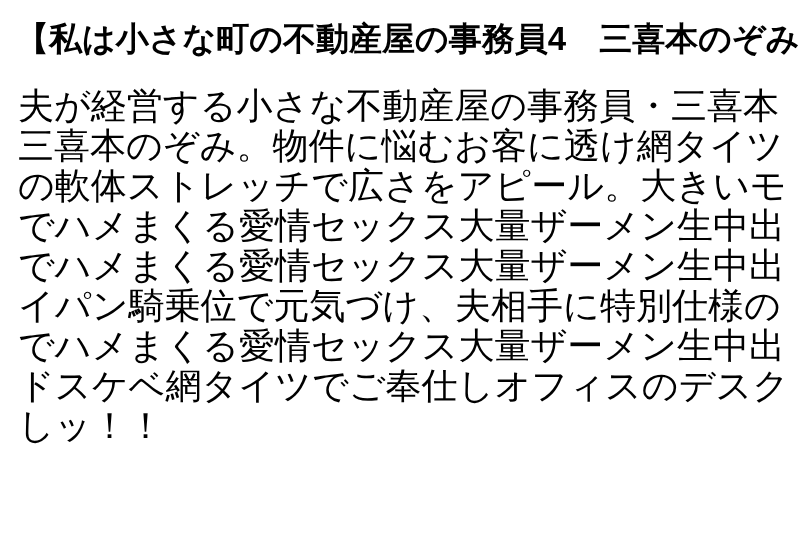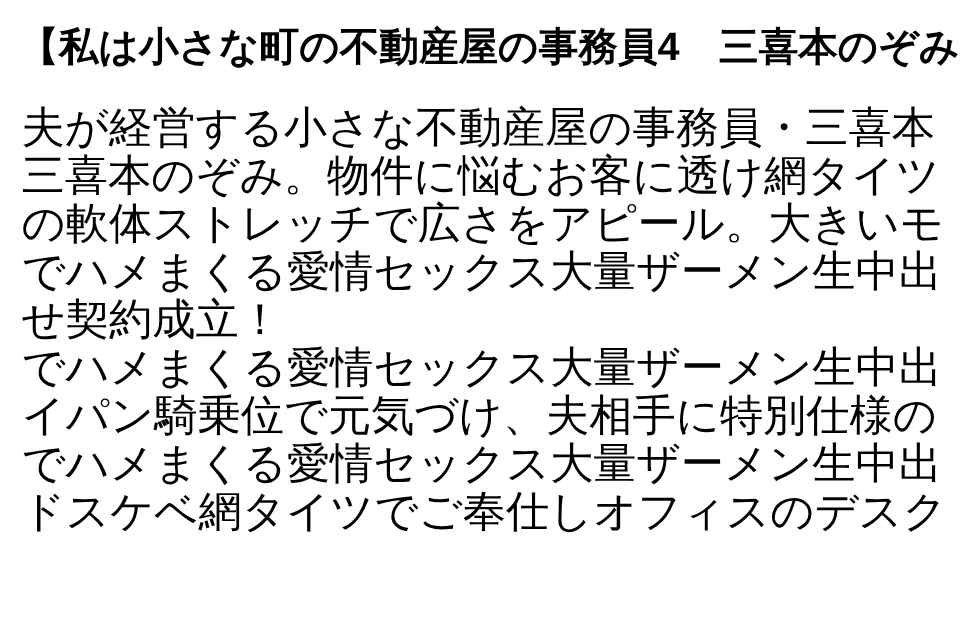--- a/index.html
+++ b/index.html
@@ -47,19 +47,19 @@
 </head>
 <body>
 
 <div class="page">
   <h1 class="title">【私は小さな町の不動産屋の事務員4　三喜本のぞみ】</h1>
   <div class="body-text">
     <div class="line">夫が経営する小さな不動産屋の事務員・三喜本</div>
     <div class="line">三喜本のぞみ。物件に悩むお客に透け網タイツ</div>
     <div class="line">の軟体ストレッチで広さをアピール。大きいモ</div>
     <div class="line">でハメまくる愛情セックス大量ザーメン生中出</div>
-    <div class="line">せ契約成立！</div>
     <div class="line">でハメまくる愛情セックス大量ザーメン生中出</div>
     <div class="line">イパン騎乗位で元気づけ、夫相手に特別仕様の</div>
     <div class="line">でハメまくる愛情セックス大量ザーメン生中出</div>
     <div class="line">ドスケベ網タイツでご奉仕しオフィスのデスク</div>
+    <div class="line">しッ！！</div>
   </div>
 </div>
 
 </body></html>

